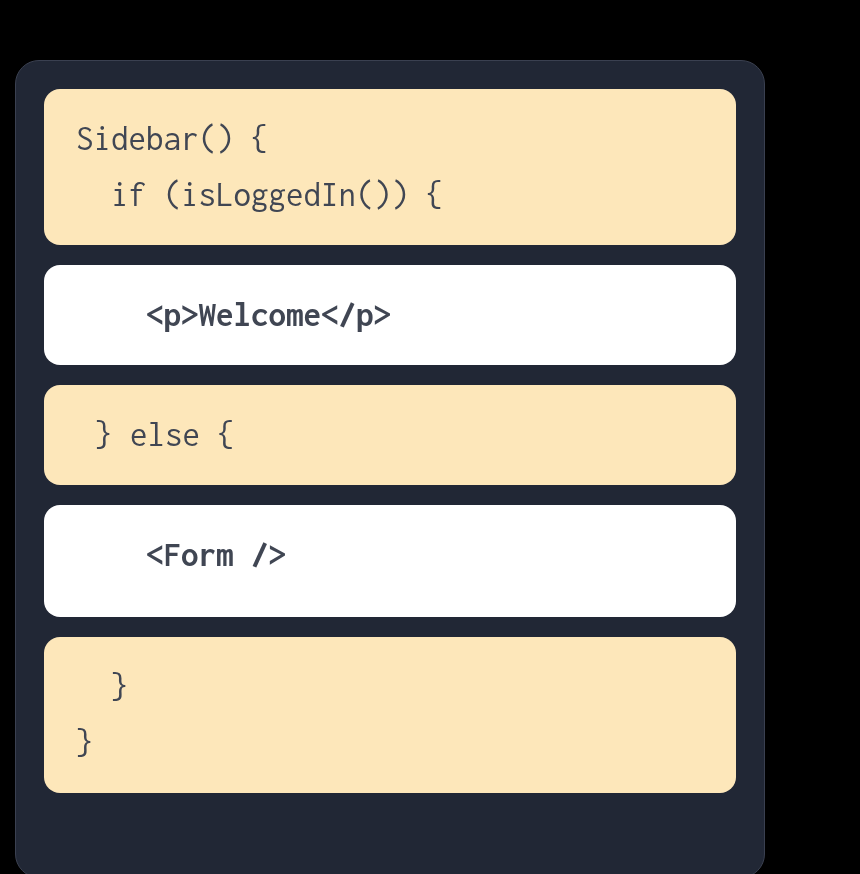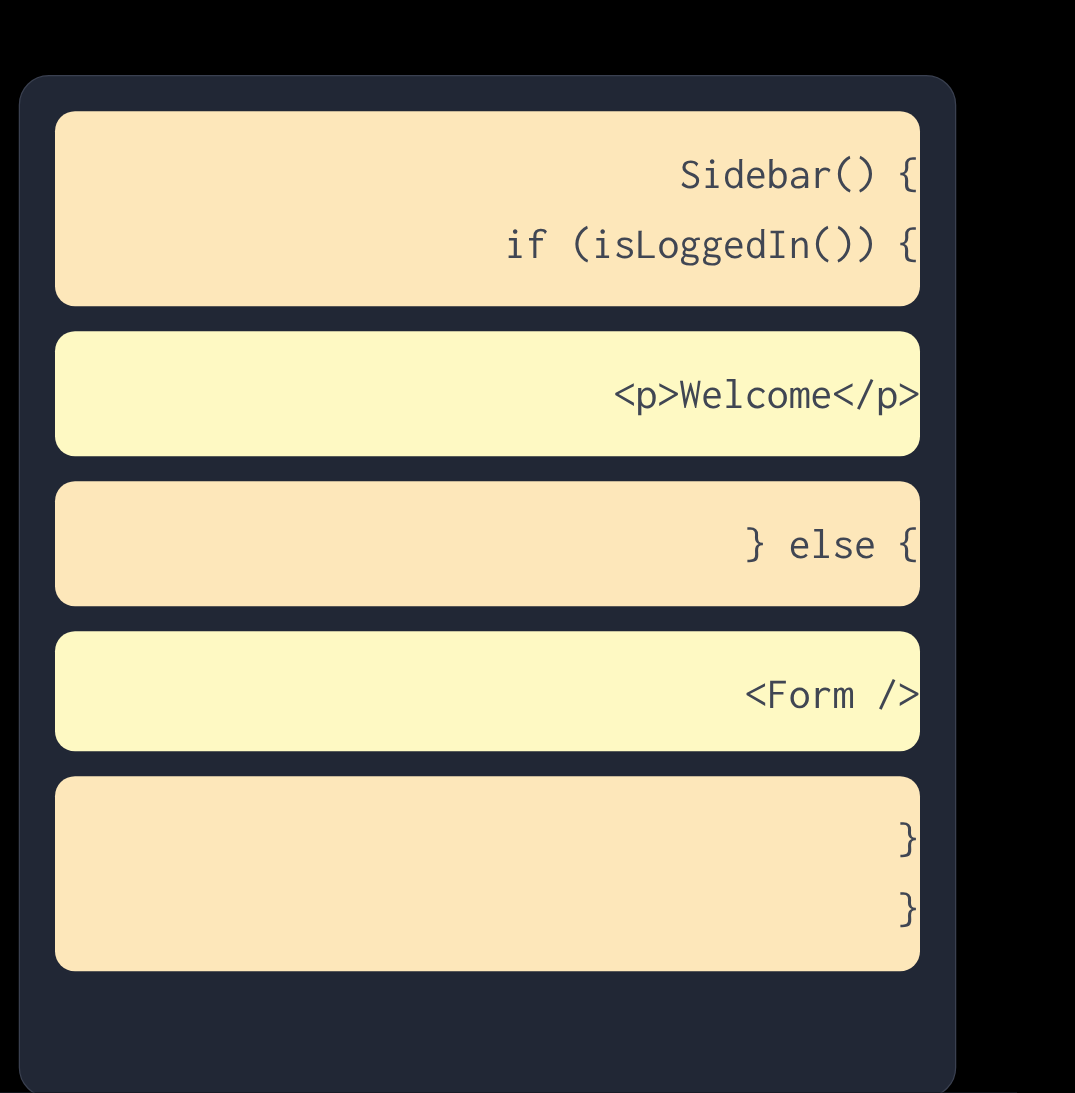--- a/index.html
+++ b/index.html
@@ -27,45 +27,45 @@
       flex-direction: column;
       gap: 20px;
     }
     
     .block {
       border-radius: 16px;
       font-size: 35px;
       color: #404653;
       line-height: 1.6;
       white-space: pre;
-      text-align: right;
     }
     
     .block-yellow {
       background: #fde7ba;
     }
     
     .block-purple {
-      background: #fef9c3;
+      background: #ffffff;
+      font-weight: bold;
     }
     
     .block-1 {
       padding: 22px 0 22px 32px;
     }
     
     .block-2 {
       padding: 22px 0 22px 32px;
     }
     
     .block-3 {
       padding: 22px 0 22px 16px;
     }
     
     .block-4 {
-      padding: 22px 0 18px 32px;
+      padding: 22px 0 34px 32px;
     }
     
     .block-5 {
       padding: 22px 0 22px 32px;
     }
   </style>
 </head>
 <body>
 
 <div class="container">

